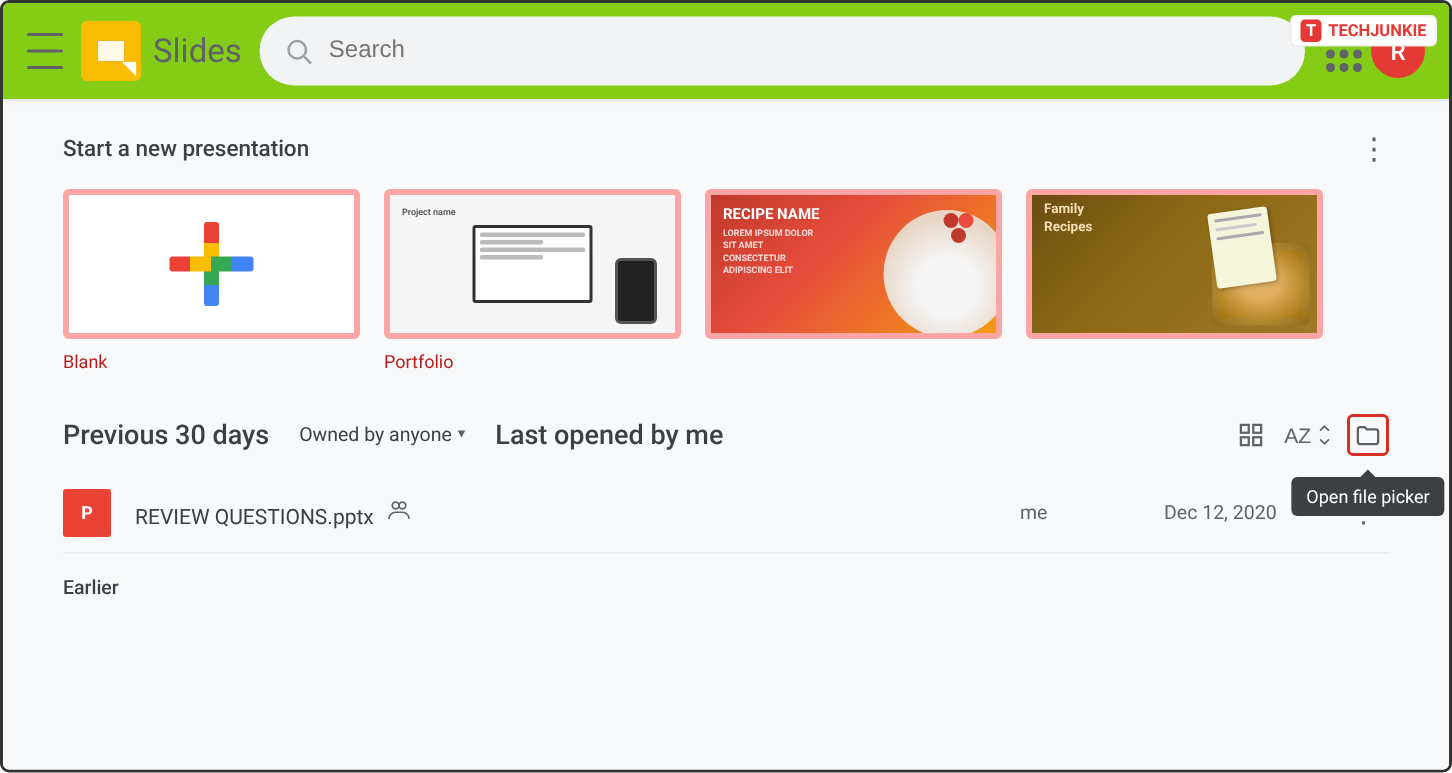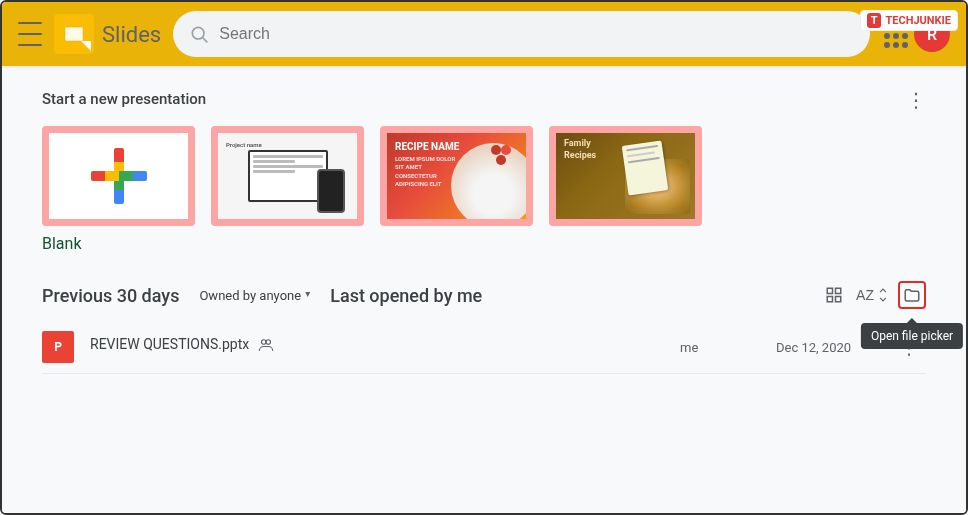--- a/index.html
+++ b/index.html
@@ -12,21 +12,21 @@
       border: 2px solid #333;
       border-radius: 6px;
       position: relative;
     }
 
     
     .topbar {
       display: flex;
       align-items: center;
       height: 64px;
-      background: #eab308;
+      background: #84cc16;
       padding: 0 16px;
       gap: 12px;
       box-shadow: 0 1px 3px rgba(0,0,0,0.1);
       position: relative;
       z-index: 10;
     }
     .menu-icon {
       width: 24px; height: 24px;
       display: flex; flex-direction: column; justify-content: space-between;
       cursor: pointer; flex-shrink: 0;
@@ -130,29 +130,29 @@
       font-size: 20px; color: #5f6368; line-height: 1;
     }
 
     .templates-row {
       display: flex; gap: 16px; margin-bottom: 28px;
     }
     .template-card {
       display: flex; flex-direction: column; gap: 8px; cursor: pointer;
     }
     .template-thumb {
-      width: 153px; height: 100px;
+      width: 198px; height: 100px;
       border-radius: 4px;
-      border: 7px solid #fca5a5;
+      border: 4px solid #fca5a5;
       overflow: hidden;
       background: #fff;
       display: flex; align-items: center; justify-content: center;
     }
     .template-label {
-      font-size: 16px; color: #14532d;
+      font-size: 12px; color: #b91c1c;
     }
 
     
     .blank-thumb {
       background: #fff;
       display: flex; align-items: center; justify-content: center;
     }
     .google-plus-icon {
       width: 56px; height: 56px; position: relative;
     }
@@ -290,21 +290,21 @@
       cursor: pointer;
     }
     .file-icon {
       width: 32px; height: 32px;
       background: #EA4335; color: #fff;
       display: flex; align-items: center; justify-content: center;
       border-radius: 2px; font-size: 12px; font-weight: 700; flex-shrink: 0;
     }
     .file-name {
       flex: 1; font-size: 14px; color: #3c4043;
-      display: flex; align-items: flex-start; gap: 8px;
+      display: flex; align-items: flex-end; gap: 8px;
     }
     .shared-icon { color: #5f6368; font-size: 16px; }
     .file-owner { font-size: 13px; color: #5f6368; min-width: 80px; }
     .file-date { font-size: 13px; color: #5f6368; min-width: 100px; }
     .file-more {
       font-size: 18px; color: #5f6368; cursor: pointer;
       padding: 4px 8px;
     }
 
     .section-separator {
@@ -386,20 +386,21 @@
         <div class="portfolio-screen">
           <div class="portfolio-screen-line"></div>
           <div class="portfolio-screen-line short"></div>
           <div class="portfolio-screen-line"></div>
           <div class="portfolio-screen-line short"></div>
         </div>
         <div class="portfolio-phone"></div>
 
         <div style="position:absolute;top:8px;left:8px;font-size:6px;color:#555;font-weight:600;">Project name</div>
       </div>
+      <span class="template-label">Portfolio</span>
     </div>
 
     <div class="template-card">
       <div class="template-thumb recipe-thumb">
         <div class="recipe-img-bg"></div>
 
         <div style="position:absolute;top:0;right:0;width:90px;height:100px;overflow:hidden;">
           <div style="width:85px;height:85px;background:radial-gradient(circle at 50% 60%, #f5f5f5 30%, #e8d5c4 70%);border-radius:50%;position:absolute;top:10px;right:-10px;"></div>
 
           <div style="position:absolute;top:12px;right:5px;width:30px;height:25px;">
@@ -487,14 +488,15 @@
             <path d="M3 20c0-3.3 2.7-6 6-6h6c3.3 0 6 2.7 6 6"></path>
           </svg>
         </span>
       </div>
       <div class="file-owner">me</div>
       <div class="file-date">Dec 12, 2020</div>
       <div class="file-more">⋮</div>
     </div>
   </div>
 
+  <div class="section-separator">Earlier</div>
 
 </div>
 
 </body></html>

